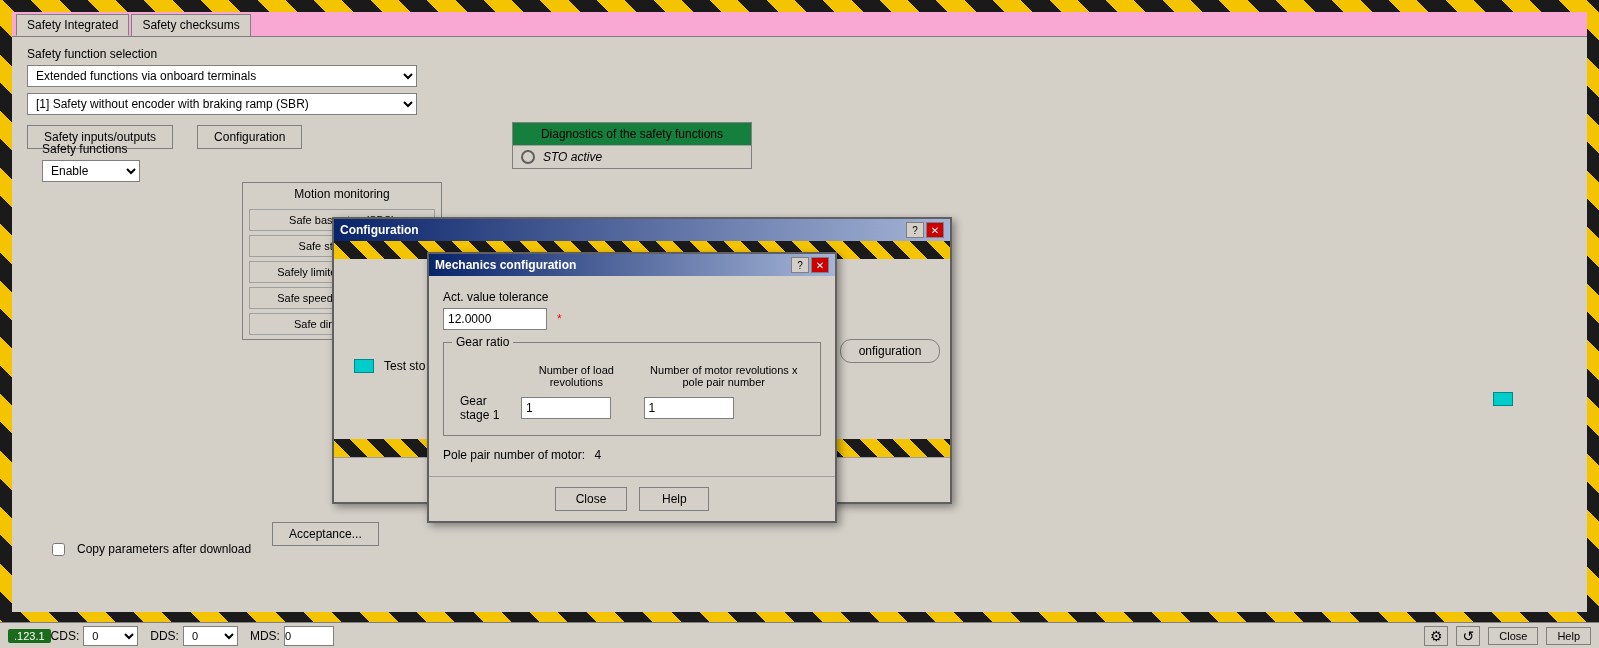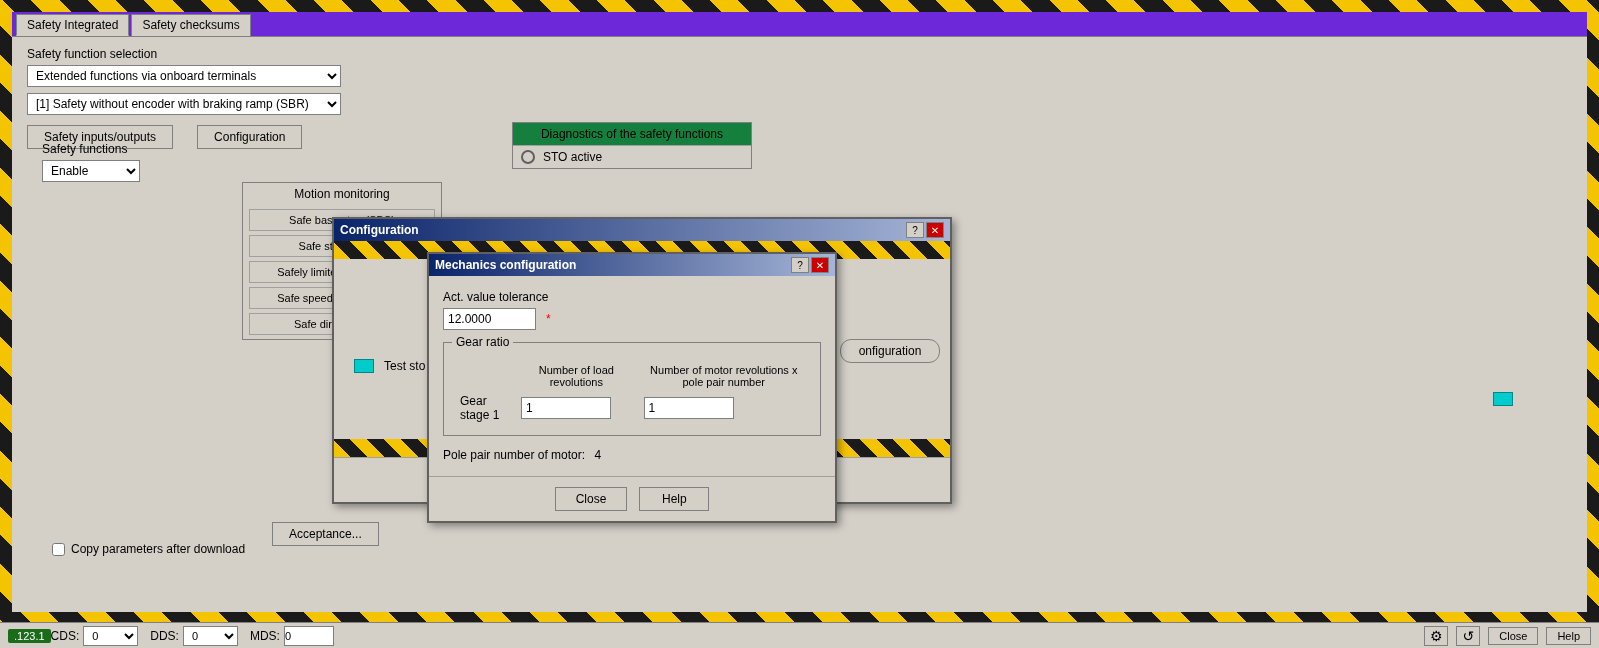--- a/index.html
+++ b/index.html
@@ -33,21 +33,21 @@
       top: 12px;
       left: 12px;
       right: 12px;
       bottom: 36px;
       background: #d4d0c8;
       z-index: 1;
     }
 
     .tab-bar {
       display: flex;
-      background: #6d28d9;
+      background: #f9a8d4;
       border-bottom: 1px solid #808080;
       padding: 2px 4px 0;
     }
 
     .tab {
       padding: 3px 10px;
       border: 1px solid #808080;
       border-bottom: none;
       background: #d4d0c8;
       cursor: pointer;
@@ -77,21 +77,21 @@
     }
 
     select {
       font-size: 12px;
       background: white;
       border: 1px solid #808080;
       padding: 2px 4px;
       height: 22px;
     }
 
-    .select-wide { width: 314px; }
+    .select-wide { width: 390px; }
 
     .button-row {
       display: flex;
       gap: 24px;
       margin: 10px 0;
     }
 
     .btn {
       padding: 4px 16px;
       font-size: 12px;
@@ -152,20 +152,21 @@
       background: #15803d;
       font-size: 12px;
       border-bottom: 1px solid #a0a0a0;
     }
 
     .diag-item {
       display: flex;
       align-items: center;
       padding: 4px 8px;
       font-size: 12px;
+      font-style: italic;
     }
 
     .radio-indicator {
       width: 14px;
       height: 14px;
       border-radius: 50%;
       border: 2px solid #606060;
       background: #d4d0c8;
       margin-right: 8px;
       flex-shrink: 0;
@@ -196,21 +197,21 @@
       left: 260px;
     }
 
     
     .copy-params {
       position: absolute;
       top: 530px;
       left: 40px;
       display: flex;
       align-items: center;
-      gap: 6px;
+      gap: 12px;
       font-size: 12px;
     }
 
     
     .config-window {
       position: absolute;
       top: 205px;
       left: 320px;
       width: 620px;
       background: #d4d0c8;
@@ -268,21 +269,21 @@
     .mechanics-body {
       padding: 14px;
     }
 
     .field-label {
       font-size: 12px;
       margin-bottom: 4px;
     }
 
     .field-input {
-      width: 93px;
+      width: 104px;
       height: 22px;
       border: 1px solid #808080;
       background: white;
       font-size: 12px;
       padding: 2px 4px;
     }
 
     .asterisk { color: red; margin-left: 4px; }
 
     .group-box {

